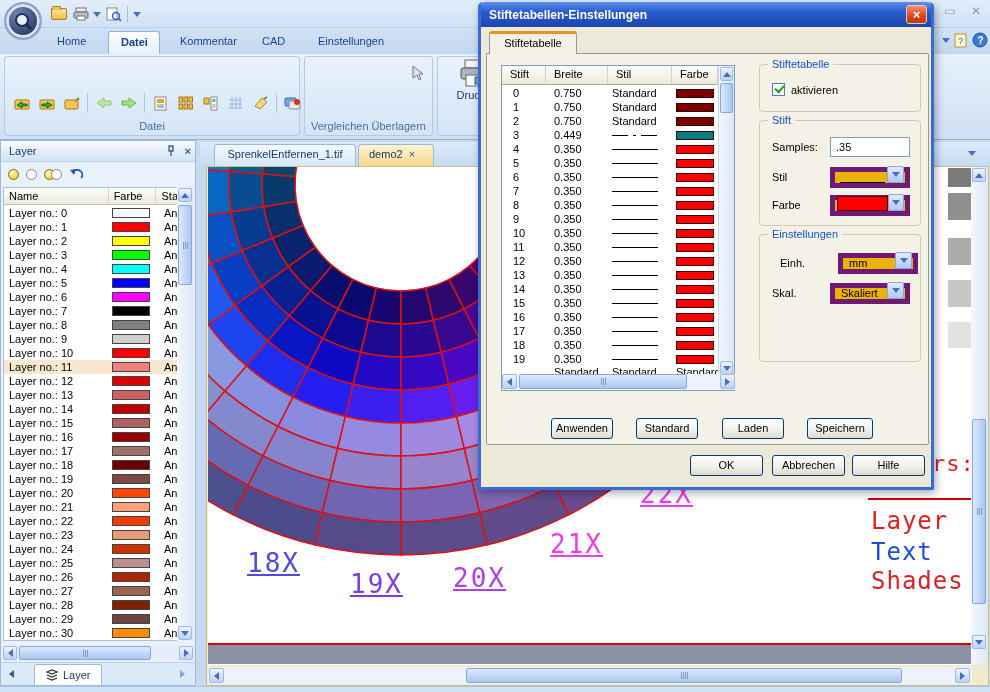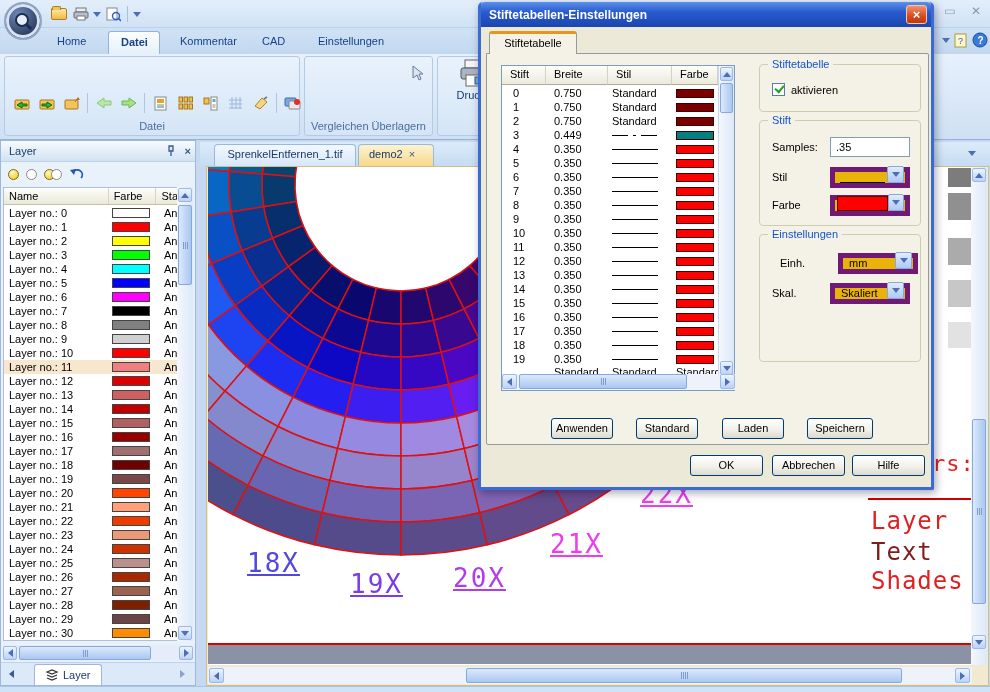--- a/index.html
+++ b/index.html
@@ -735,21 +735,21 @@
           <path d="M534.8 159.6 A370 370 0 0 0 558.4 75.9 L525.9 70.7 A337 337 0 0 1 504.3 147.0 Z" fill="hsl(287,30%,42%)" stroke="#dd1111" stroke-width="1.5"></path>
           <path d="M558.4 75.9 A370 370 0 0 0 561.9 -11.0 L529.0 -8.4 A337 337 0 0 1 525.9 70.7 Z" fill="hsl(293,30%,42%)" stroke="#dd1111" stroke-width="1.5"></path>
           <path d="M561.9 -11.0 A370 370 0 0 0 544.9 -96.3 L513.5 -86.1 A337 337 0 0 1 529.0 -8.4 Z" fill="hsl(300,30%,42%)" stroke="#dd1111" stroke-width="1.5"></path>
         </svg>
     <span class="plotlabel" style="left: 39px; top: 381px; color: rgb(82, 72, 224); font-size: 26px;">18X</span>
         <span class="plotlabel" style="left: 142px; top: 402px; color: rgb(122, 60, 232); font-size: 26px;">19X</span>
         <span class="plotlabel" style="left: 245px; top: 396px; color: rgb(178, 60, 232); font-size: 26px;">20X</span>
         <span class="plotlabel" style="left: 342px; top: 362px; color: rgb(238, 60, 238); font-size: 26px;">21X</span>
         <span class="plotlabel" style="left: 432px; top: 312px; color: rgb(238, 60, 238); font-size: 26px;">22X</span>
         <span class="redtext" style="left: 663px; top: 340px; color: rgb(224, 32, 32);">Layer</span>
-        <span class="redtext" style="left: 663px; top: 371px; color: #7f1d1d;">Text</span>
+        <span class="redtext" style="left: 663px; top: 371px; color: #1d4ed8;">Text</span>
         <span class="redtext" style="left: 663px; top: 400px; color: rgb(224, 32, 32);">Shades</span>
         <span class="redtext" style="left: 724px; top: 284px; color: rgb(224, 32, 32); font-size: 22px;">rs:</span>
         <div class="redline" style="left: 660px; top: 331px; width: 104px; background: rgb(204, 0, 0);"></div>
         <div class="shadebox" style="top: 1px; height: 19px; background: rgb(124, 124, 124);"></div>
         <div class="shadebox" style="top: 26px; height: 27px; background: rgb(144, 144, 144);"></div>
         <div class="shadebox" style="top: 71px; height: 27px; background: rgb(171, 171, 171);"></div>
         <div class="shadebox" style="top: 113px; height: 27px; background: rgb(199, 199, 199);"></div>
         <div class="shadebox" style="top: 155px; height: 26px; background: rgb(226, 226, 226);"></div>
         <div class="redline" style="left: 0px; top: 476px; width: 764px; background: rgb(221, 0, 0);"></div>
         <div class="bottombar" style="top: 478px; height: 19px; background: rgb(138, 146, 166);"></div>

